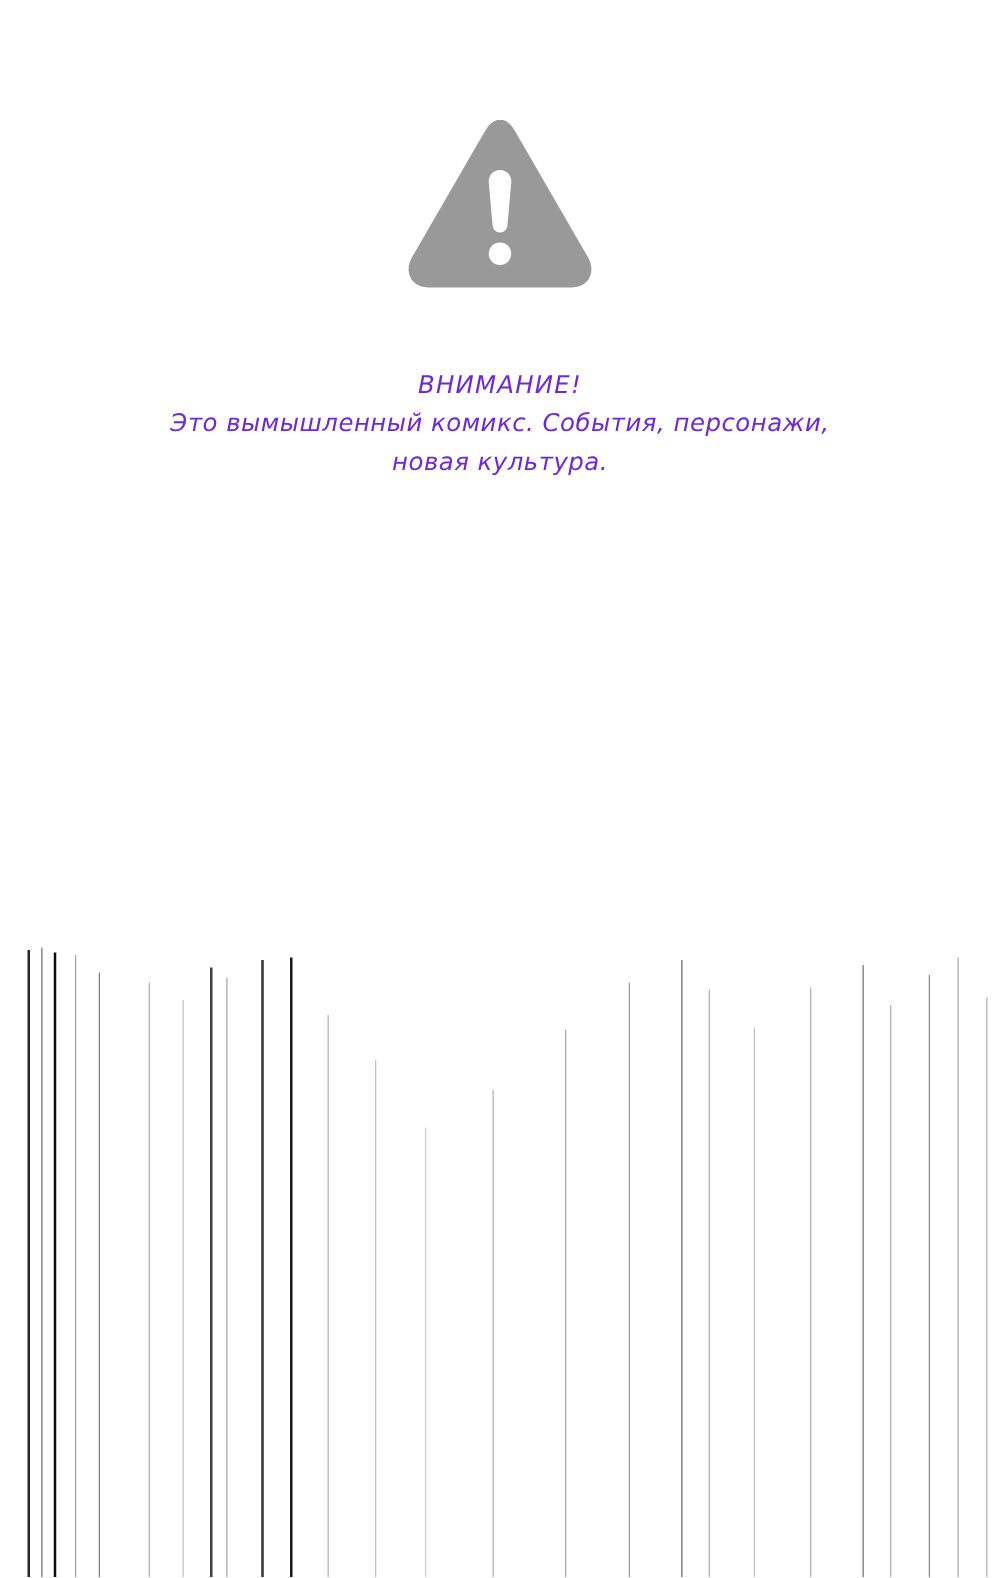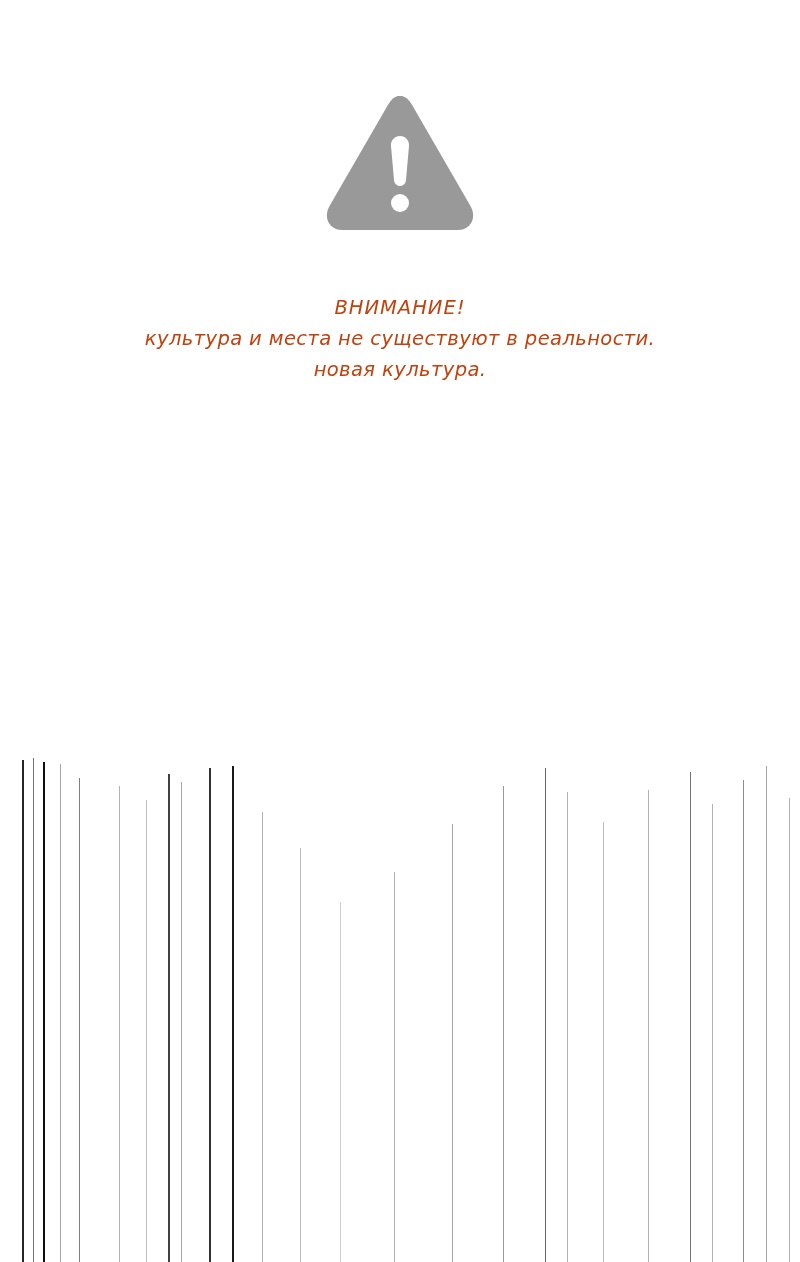--- a/index.html
+++ b/index.html
@@ -29,21 +29,21 @@
     display: block;
   }
 
   
   .disclaimer {
     position: absolute;
     top: 292px;
     left: 0;
     width: 800px;
     text-align: center;
-    color: #c2410c;
+    color: #6d28d9;
     font-family: "DejaVu Sans", sans-serif;
     font-size: 19.5px;
     line-height: 31px;
     letter-spacing: 0.4px;
     font-style: italic;
   }
   .disclaimer .line {
     display: block;
     white-space: nowrap;
   }
@@ -76,21 +76,21 @@
   <div class="warning-icon-wrap">
     <svg class="warning-icon" width="150" height="138" viewBox="0 0 150 138" aria-hidden="true">
       <path d="M63.5 8 L4.5 110 C-2 121.5 4 134 17.5 134 L132.5 134 C146 134 152 121.5 145.5 110 L86.5 8 C80 -3 70 -3 63.5 8 Z" fill="#999999"></path>
       <path d="M75 40 C80.5 40 84.5 44.5 84 50 L81 84 C80.7 87.5 78.2 90 75 90 C71.8 90 69.3 87.5 69 84 L66 50 C65.5 44.5 69.5 40 75 40 Z" fill="#ffffff"></path>
       <circle cx="75" cy="107" r="9" fill="#ffffff"></circle>
     </svg>
   </div>
 
   <div class="disclaimer">
     <span class="line title">ВНИМАНИЕ!</span>
-    <span class="line">культура и места не существуют в реальности.</span>
+    <span class="line">Это вымышленный комикс. События, персонажи,</span>
     <span class="line">новая культура.</span>
   </div>
 
   <div class="speedlines" id="speedlines">
       <div class="speedline" style="left: 22px; top: 8px; width: 2px; background: rgb(0, 0, 0); opacity: 0.85;"></div>
       <div class="speedline" style="left: 33px; top: 6px; width: 1px; background: rgb(0, 0, 0); opacity: 0.55;"></div>
       <div class="speedline" style="left: 43px; top: 10px; width: 2px; background: rgb(0, 0, 0); opacity: 0.95;"></div>
       <div class="speedline" style="left: 60px; top: 12px; width: 1px; background: rgb(0, 0, 0); opacity: 0.35;"></div>
       <div class="speedline" style="left: 79px; top: 26px; width: 1px; background: rgb(0, 0, 0); opacity: 0.5;"></div>
       <div class="speedline" style="left: 119px; top: 34px; width: 1px; background: rgb(0, 0, 0); opacity: 0.3;"></div>

